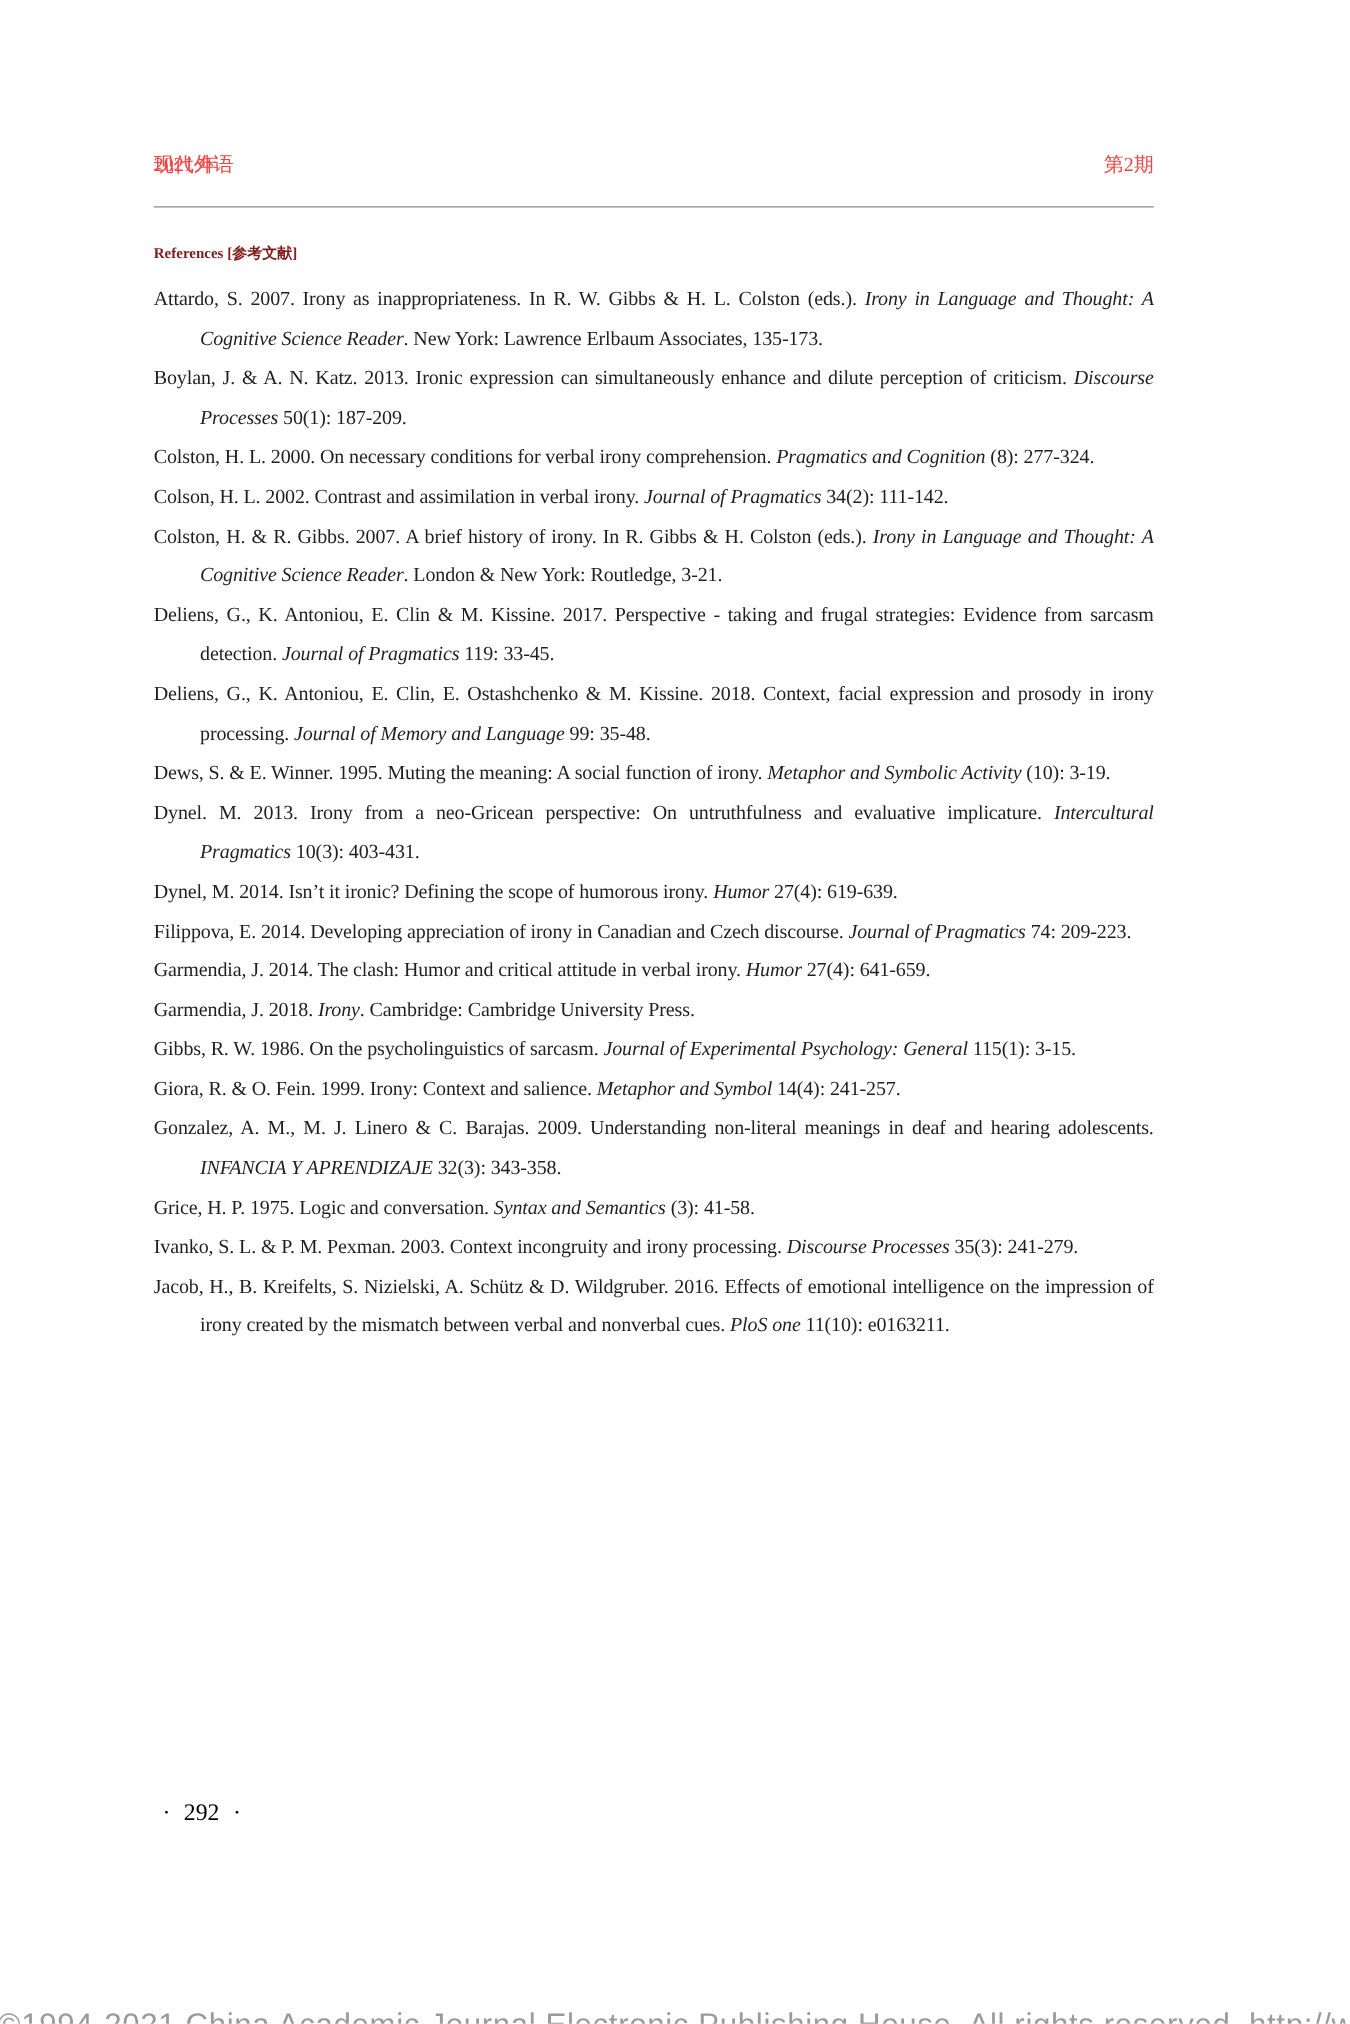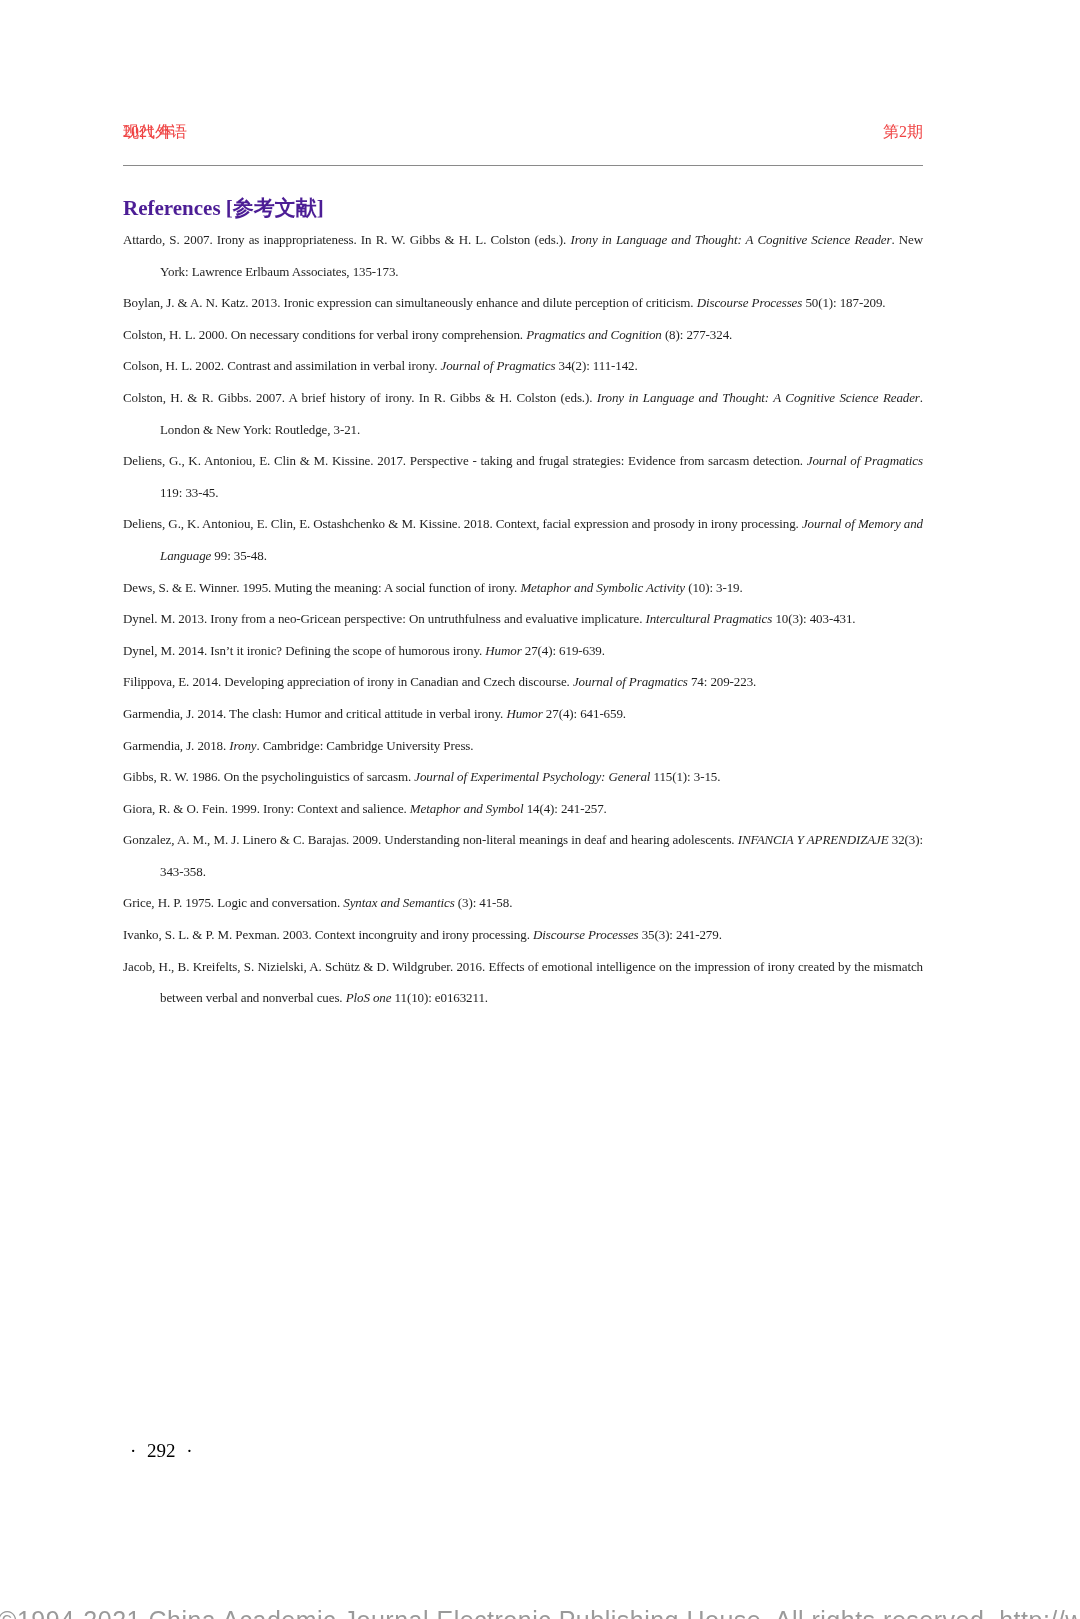--- a/index.html
+++ b/index.html
@@ -33,33 +33,33 @@
     left: 123px;
     top: 165px;
     width: 800px;
     height: 0;
     border-top: 1.5px solid #8a8a8a;
   }
   .section-title {
     position: absolute;
     left: 123px;
     top: 194px;
-    font-size: 21px;
+    font-size: 12px;
     font-weight: bold;
-    color: #4c1d95;
+    color: #7f1d1d;
   }
   .ref-list {
     position: absolute;
     left: 123px;
     top: 224px;
     width: 800px;
     margin: 0;
     padding: 0;
     list-style: none;
-    font-size: 13px;
+    font-size: 16px;
     line-height: 31.6px;
     text-align: justify;
     letter-spacing: -0.1px;
   }
   .ref-item {
     padding-left: 37px;
     text-indent: -37px;
     margin: 0;
   }
   .ref-item i { font-style: italic; }

